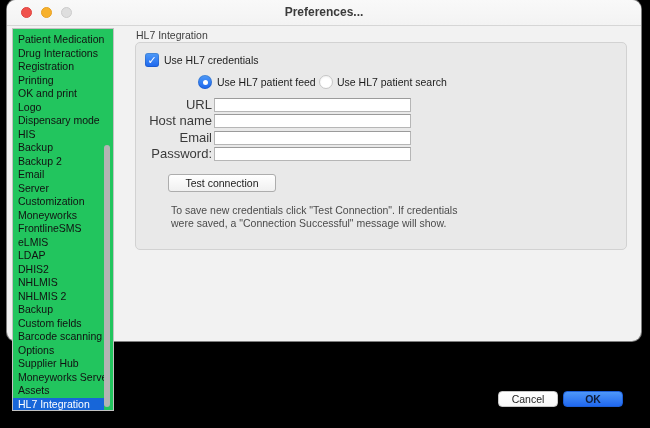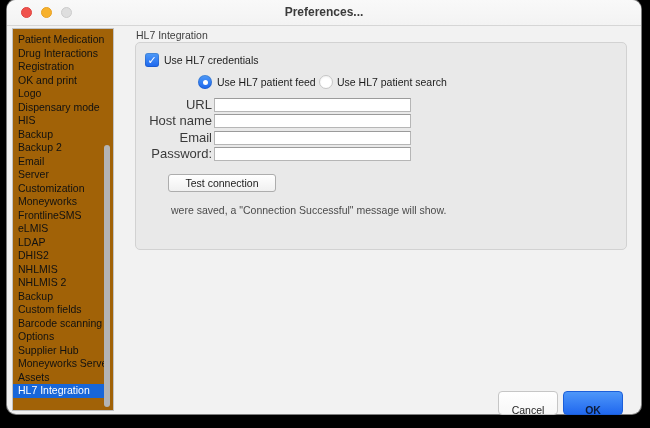--- a/index.html
+++ b/index.html
@@ -2,21 +2,21 @@
 <html><head>
 <meta charset="utf-8">
 <style>
   html,body{margin:0;padding:0;}
   body{
     width:650px;height:428px;background:#000;overflow:hidden;
     font-family:"Liberation Sans","DejaVu Sans",sans-serif;
     -webkit-font-smoothing:antialiased;
   }
   .window{
-    position:absolute;left:7px;top:0;width:634px;height:414px;
+    position:absolute;left:7px;top:0;width:634px;height:341px;
     background:#f2f2f2;border-radius:9px;
     box-shadow:0 0 0 1px #7e7e7e;
   }
   
   .titlebar{
     position:absolute;left:0;top:0;right:0;height:25px;
     background:linear-gradient(#f9f9f9,#f3f3f3);
     border-bottom:1px solid #d6d6d6;
     border-radius:9px 9px 0 0;
   }
@@ -25,21 +25,21 @@
   .tl.red{background:#f0524c;border:1px solid #df443f;}
   .tl.yellow{background:#f7b12c;border:1px solid #e8a123;}
   .tl.gray{background:#dedede;border:1px solid #cccccc;}
   .title{
     position:absolute;left:0;right:0;top:0;height:25px;line-height:25px;
     text-align:center;font-size:12px;font-weight:bold;color:#3b3b3b;
   }
   
   .sidebar{
     position:absolute;left:5px;top:28px;width:102px;height:383px;
-    background:#a16207;border:1px solid #c2c2c2;box-sizing:border-box;
+    background:#22c55e;border:1px solid #c2c2c2;box-sizing:border-box;
     overflow:hidden;
   }
   .sb-items{position:absolute;left:0;top:4px;right:9px;}
   .sb-item{
     height:13.5px;line-height:13.5px;padding-left:5px;
     font-size:10.5px;color:#111;white-space:nowrap;overflow:hidden;
   }
   .sb-item.selected{background:#1766d9;color:#fff;}
   .sb-thumb{
     position:absolute;right:3px;top:116px;width:6px;height:262px;
@@ -99,21 +99,21 @@
     font-size:10.5px;color:#1a1a1a;
     font-family:"Liberation Sans","DejaVu Sans",sans-serif;padding:0;
   }
   .caption{
     position:absolute;left:35px;top:161px;
     font-size:10.5px;line-height:12.5px;color:#4b4b4b;white-space:nowrap;
   }
   
   .btn{
     position:absolute;top:391px;width:60px;height:16px;line-height:14px;
-    border-radius:4px;font-size:10.5px;padding:11px;
+    border-radius:4px;font-size:10.5px;padding:0;
     font-family:"Liberation Sans","DejaVu Sans",sans-serif;
   }
   .btn.cancel{
     left:491px;background:linear-gradient(#ffffff,#f7f7f7);
     border:1px solid #c6c6c6;color:#1e1e1e;
   }
   .btn.ok{
     left:556px;background:linear-gradient(#4e97f9,#2068ef);
     border:1px solid #1c5fd9;color:#0d1c38;font-weight:bold;
   }
@@ -130,20 +130,21 @@
       <span class="tl gray"></span>
     </div>
     <div class="title">Preferences...</div>
   </div>
 
   <div class="sidebar">
     <div class="sb-items">
       <div class="sb-item">Patient Medication</div>
       <div class="sb-item">Drug Interactions</div>
       <div class="sb-item">Registration</div>
+      <div class="sb-item">Printing</div>
       <div class="sb-item">OK and print</div>
       <div class="sb-item">Logo</div>
       <div class="sb-item">Dispensary mode</div>
       <div class="sb-item">HIS</div>
       <div class="sb-item">Backup</div>
       <div class="sb-item">Backup 2</div>
       <div class="sb-item">Email</div>
       <div class="sb-item">Server</div>
       <div class="sb-item">Customization</div>
       <div class="sb-item">Moneyworks</div>
@@ -191,20 +192,21 @@
       <input class="f-input" value="" style="">
     </div>
     <div class="field-row" style="top:104px">
       <label class="f-label">Password:</label>
       <input class="f-input" value="" style="">
     </div>
 
     <button class="test-btn">Test connection</button>
 
     <div class="caption">
+      <div>To save new credentials click "Test Connection". If credentials</div>
       <div>were saved, a "Connection Successful" message will show.</div>
     </div>
   </div>
 
   <button class="btn cancel">Cancel</button>
   <button class="btn ok">OK</button>
 
 </div>
 
 </body></html>

